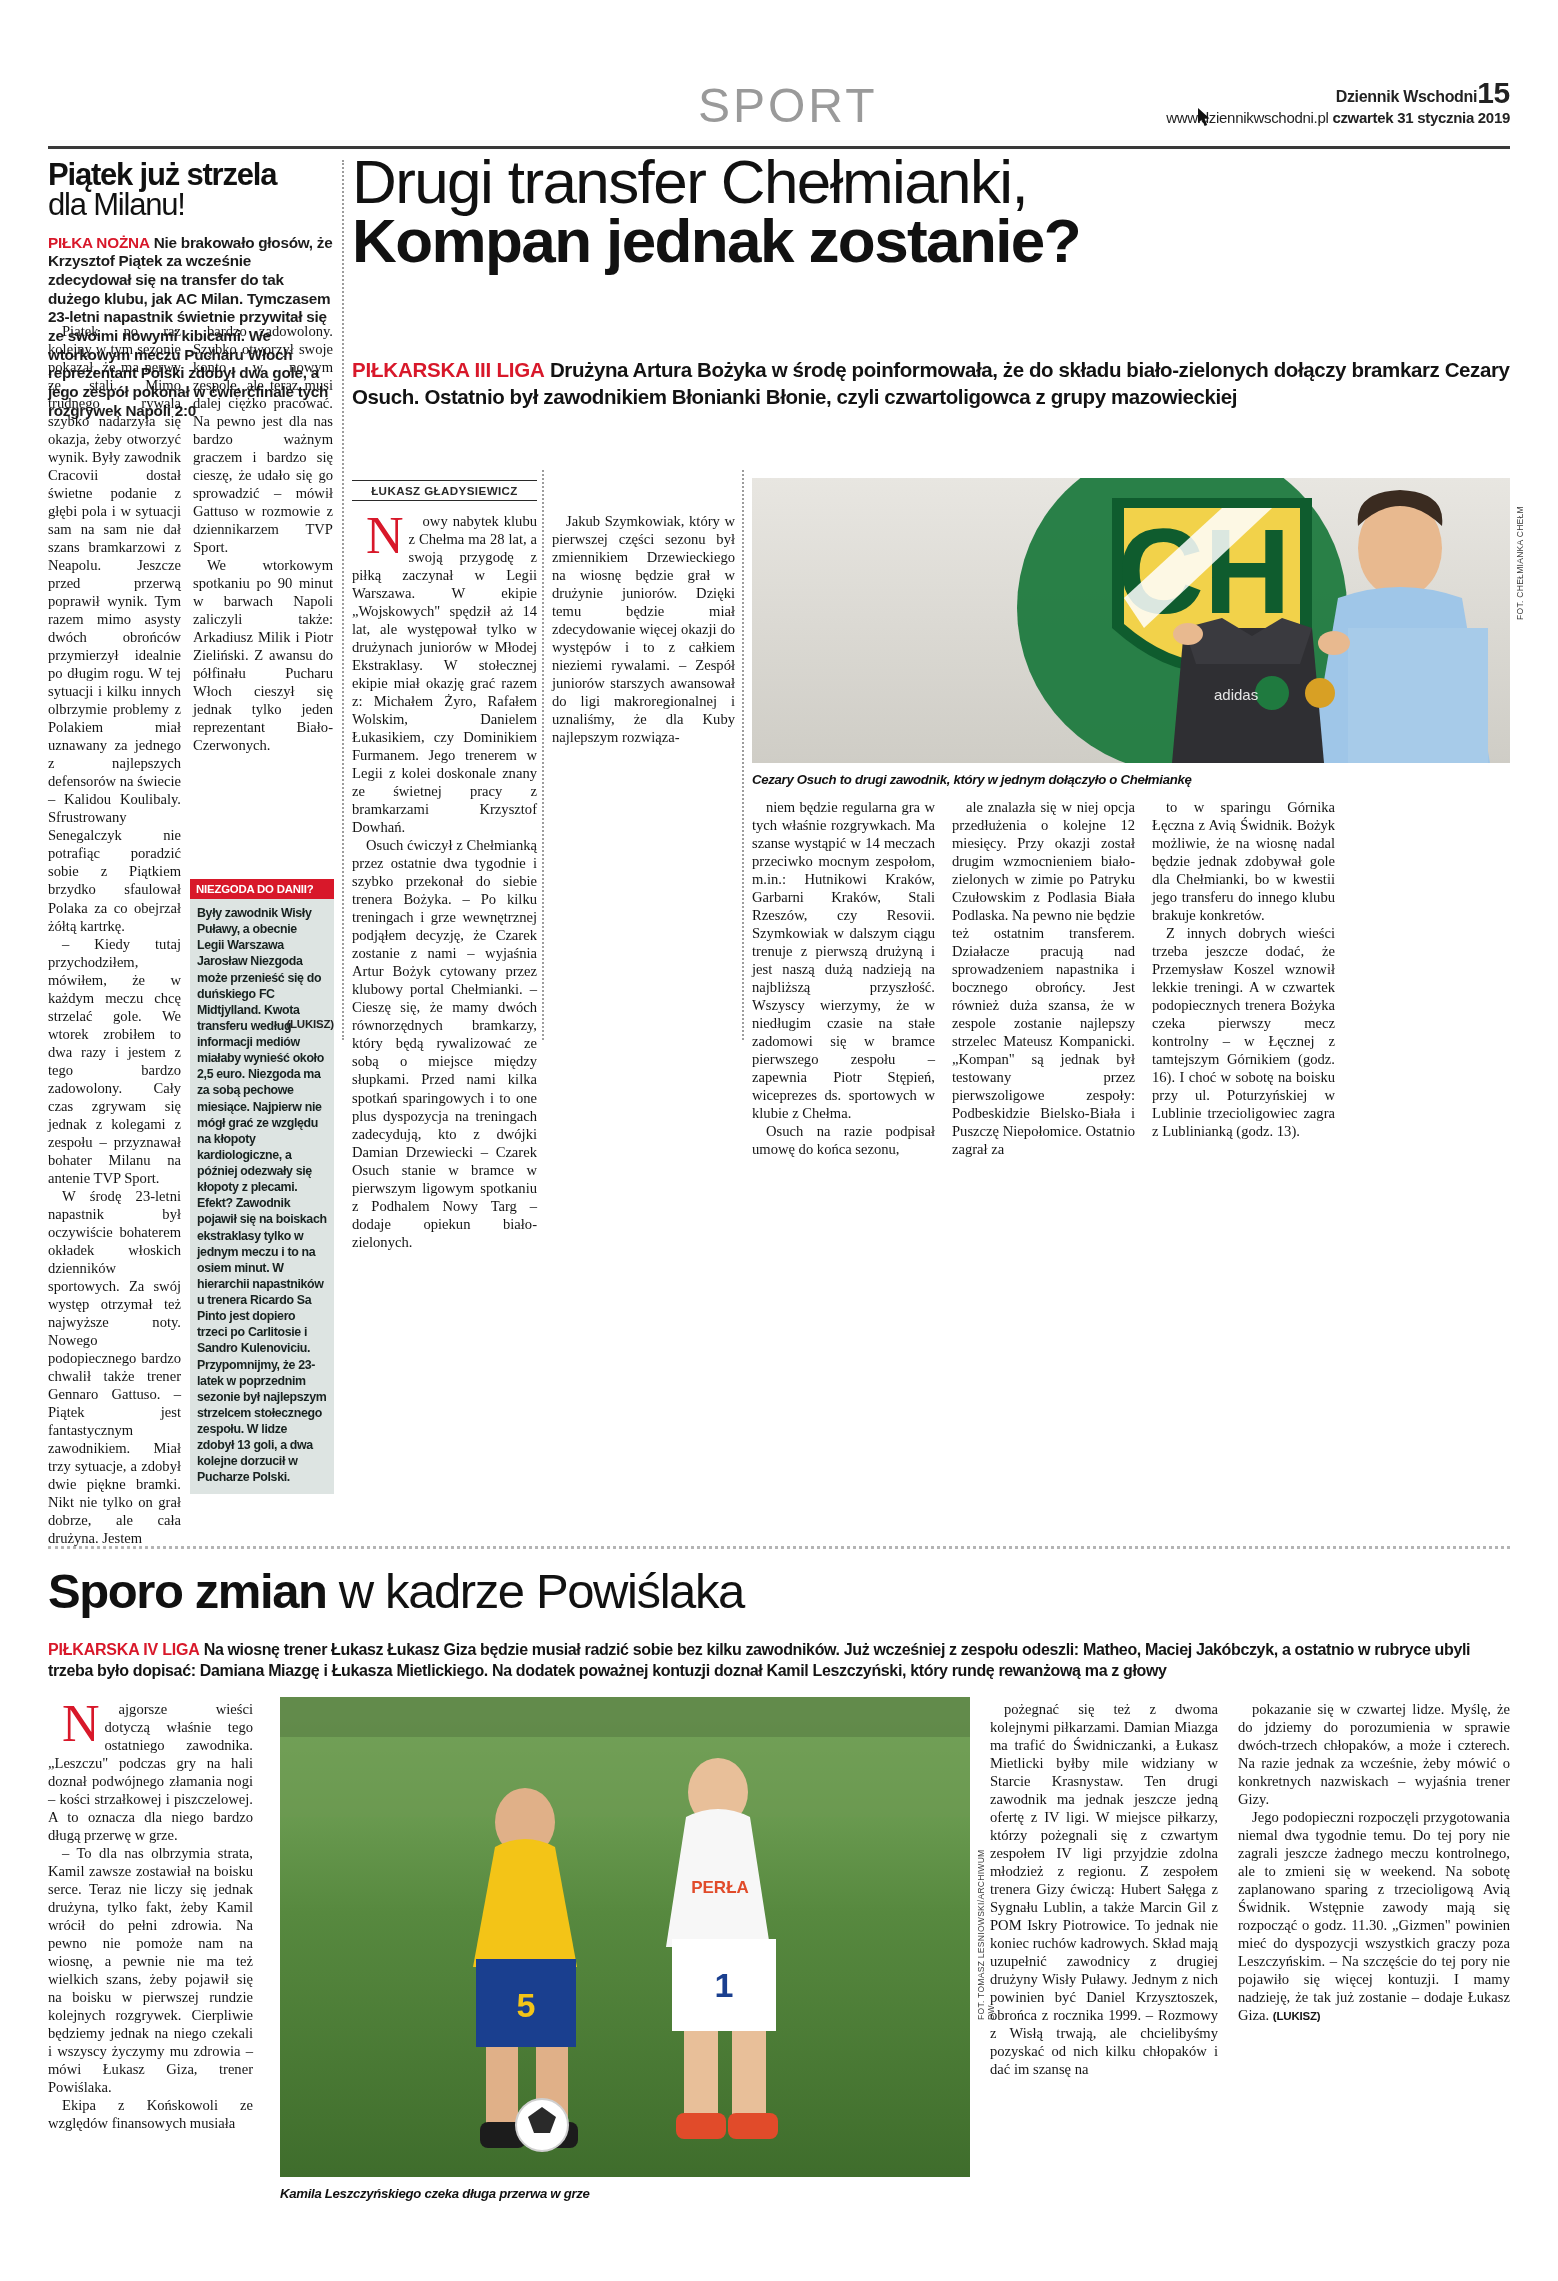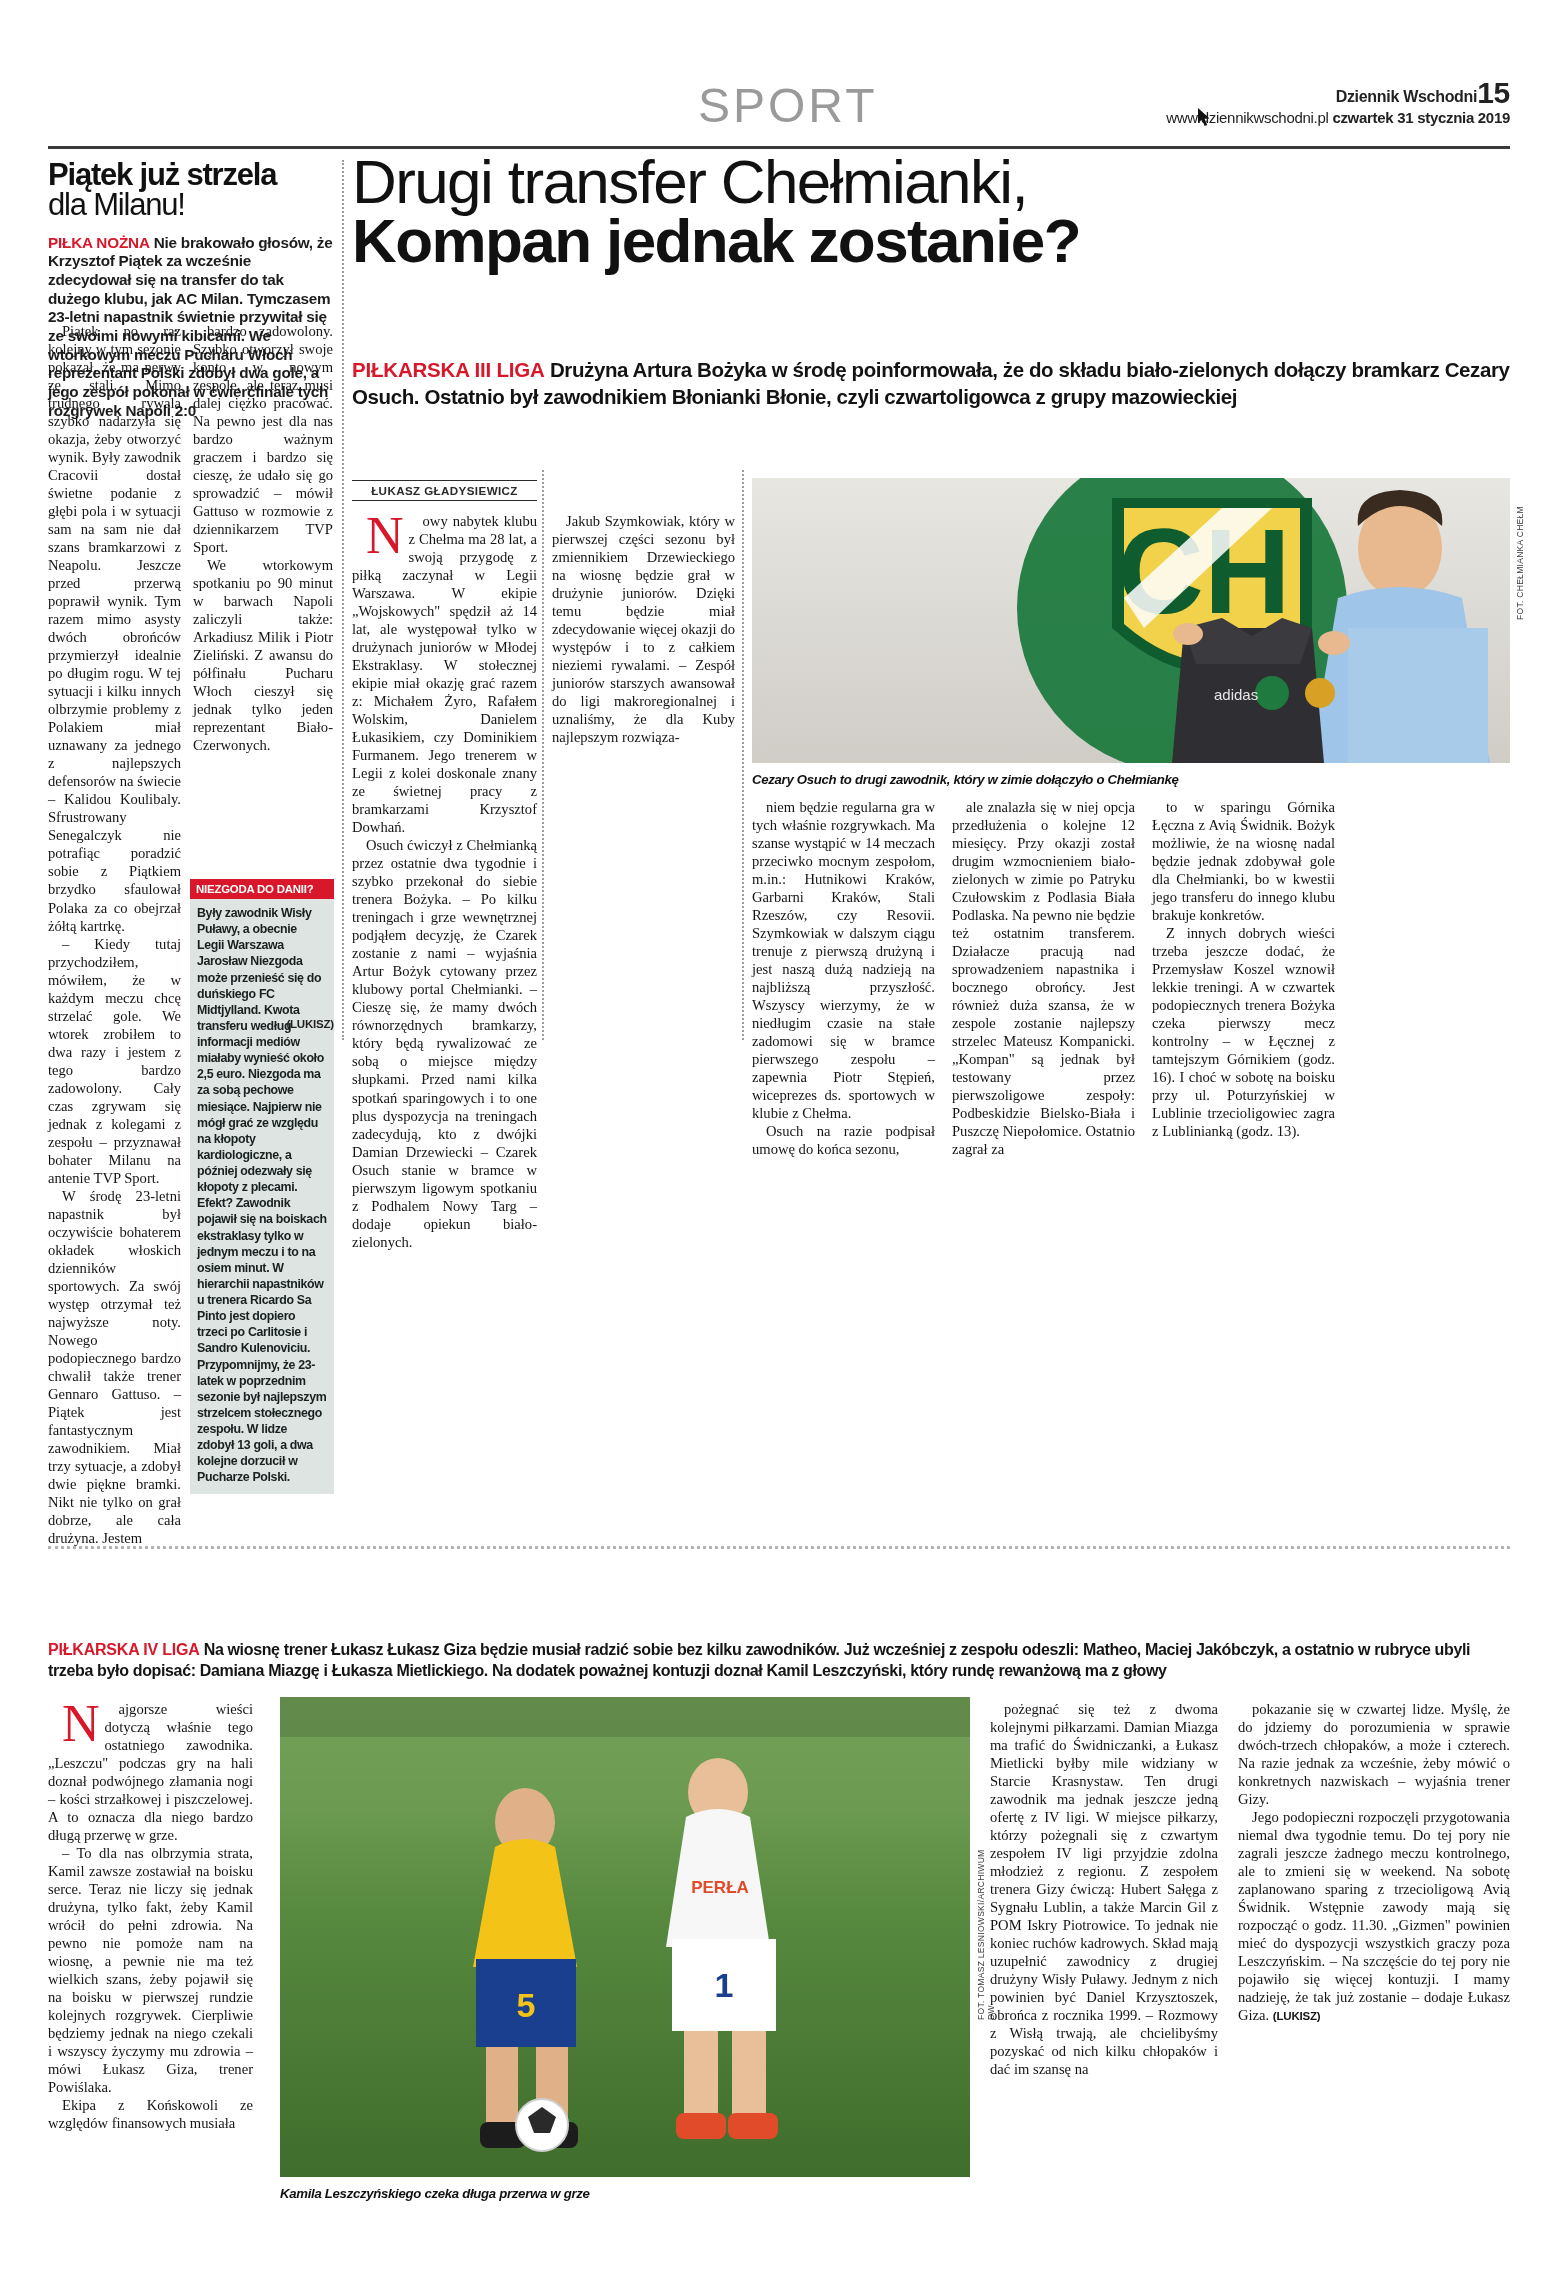--- a/index.html
+++ b/index.html
@@ -192,36 +192,39 @@
       <path d="M432 150 L470 140 L500 158 L530 140 L560 150 L548 186 L444 186 Z" fill="#3a3a3f"></path>
       <circle cx="520" cy="215" r="17" fill="#1f7a3f"></circle>
       <circle cx="568" cy="215" r="15" fill="#d8a024"></circle>
       <text x="462" y="222" font-family="Liberation Sans, sans-serif" font-size="15" fill="#e6e6e6">adidas</text>
 
       <ellipse cx="582" cy="165" rx="16" ry="12" fill="#e8b98f"></ellipse>
       <ellipse cx="436" cy="156" rx="15" ry="11" fill="#e8b98f"></ellipse>
     </svg>
   </div>
   <div class="photo-credit">FOT. CHEŁMIANKA CHEŁM</div>
-  <div class="photo-cap">Cezary Osuch to drugi zawodnik, który w zimie dołączyło o Chełmiankę</div>
+  <div class="photo-cap">Cezary Osuch to drugi zawodnik, który w jednym dołączyło o Chełmiankę</div>
 
   <div class="bodycol m3">
     <p class="first">niem będzie regularna gra w tych właśnie rozgrywkach. Ma szanse wystąpić w 14 meczach przeciwko mocnym zespołom, m.in.: Hutnikowi Kraków, Garbarni Kraków, Stali Rzeszów, czy Resovii. Szymkowiak w dalszym ciągu trenuje z pierwszą drużyną i jest naszą dużą nadzieją na najbliższą przyszłość. Wszyscy wierzymy, że w niedługim czasie na stałe zadomowi się w bramce pierwszego zespołu – zapewnia Piotr Stępień, wiceprezes ds. sportowych w klubie z Chełma.</p>
     <p>Osuch na razie podpisał umowę do końca sezonu,</p>
   </div>
   <div class="bodycol m4">
     <p class="first">ale znalazła się w niej opcja przedłużenia o kolejne 12 miesięcy. Przy okazji został drugim wzmocnieniem biało-zielonych w zimie po Patryku Czułowskim z Podlasia Biała Podlaska. Na pewno nie będzie też ostatnim transferem. Działacze pracują nad sprowadzeniem napastnika i bocznego obrońcy. Jest również duża szansa, że w zespole zostanie najlepszy strzelec Mateusz Kompanicki. „Kompan" są jednak był testowany przez pierwszoligowe zespoły: Podbeskidzie Bielsko-Biała i Puszczę Niepołomice. Ostatnio zagrał za</p>
   </div>
   <div class="bodycol m5">
     <p class="first">to w sparingu Górnika Łęczna z Avią Świdnik. Bożyk możliwie, że na wiosnę nadal będzie jednak zdobywał gole dla Chełmianki, bo w kwestii jego transferu do innego klubu brakuje konkretów.</p>
     <p>Z innych dobrych wieści trzeba jeszcze dodać, że Przemysław Koszel wznowił lekkie treningi. A w czwartek podopiecznych trenera Bożyka czeka pierwszy mecz kontrolny – w Łęcznej z tamtejszym Górnikiem (godz. 16). I choć w sobotę na boisku przy ul. Poturzyńskiej w Lublinie trzecioligowiec zagra z Lublinianką (godz. 13).</p>
   </div>
 
   <div class="rule-dots" style="left:48px;top:1546px;width:1462px;"></div>
 
+  <div class="hl-sporo">
+    <b>Sporo zmian</b><span class="light"> w kadrze Powiślaka</span>
+  </div>
   <div class="lead-bottom">
     <span class="kicker">PIŁKARSKA IV LIGA</span><span> Na wiosnę trener Łukasz Łukasz Giza będzie musiał radzić sobie bez kilku zawodników. Już wcześniej z zespołu odeszli: Matheo, Maciej Jakóbczyk, a ostatnio w rubryce ubyli trzeba było dopisać: Damiana Miazgę i Łukasza Mietlickiego. Na dodatek poważnej kontuzji doznał Kamil Leszczyński, który rundę rewanżową ma z głowy</span>
   </div>
 
   <div class="bodycol b1">
     <p class="first"><span class="dropcap">N</span><span>ajgorsze wieści dotyczą właśnie tego ostatniego zawodnika. „Leszczu" podczas gry na hali doznał podwójnego złamania nogi – kości strzałkowej i piszczelowej. A to oznacza dla niego bardzo długą przerwę w grze.</span></p>
     <p>– To dla nas olbrzymia strata, Kamil zawsze zostawiał na boisku serce. Teraz nie liczy się jednak drużyna, tylko fakt, żeby Kamil wrócił do pełni zdrowia. Na pewno nie pomoże nam na wiosnę, a pewnie nie ma też wielkich szans, żeby pojawił się na boisku w pierwszej rundzie kolejnych rozgrywek. Cierpliwie będziemy jednak na niego czekali i wszyscy życzymy mu zdrowia – mówi Łukasz Giza, trener Powiślaka.</p>
     <p>Ekipa z Końskowoli ze względów finansowych musiała</p>
   </div>
 

